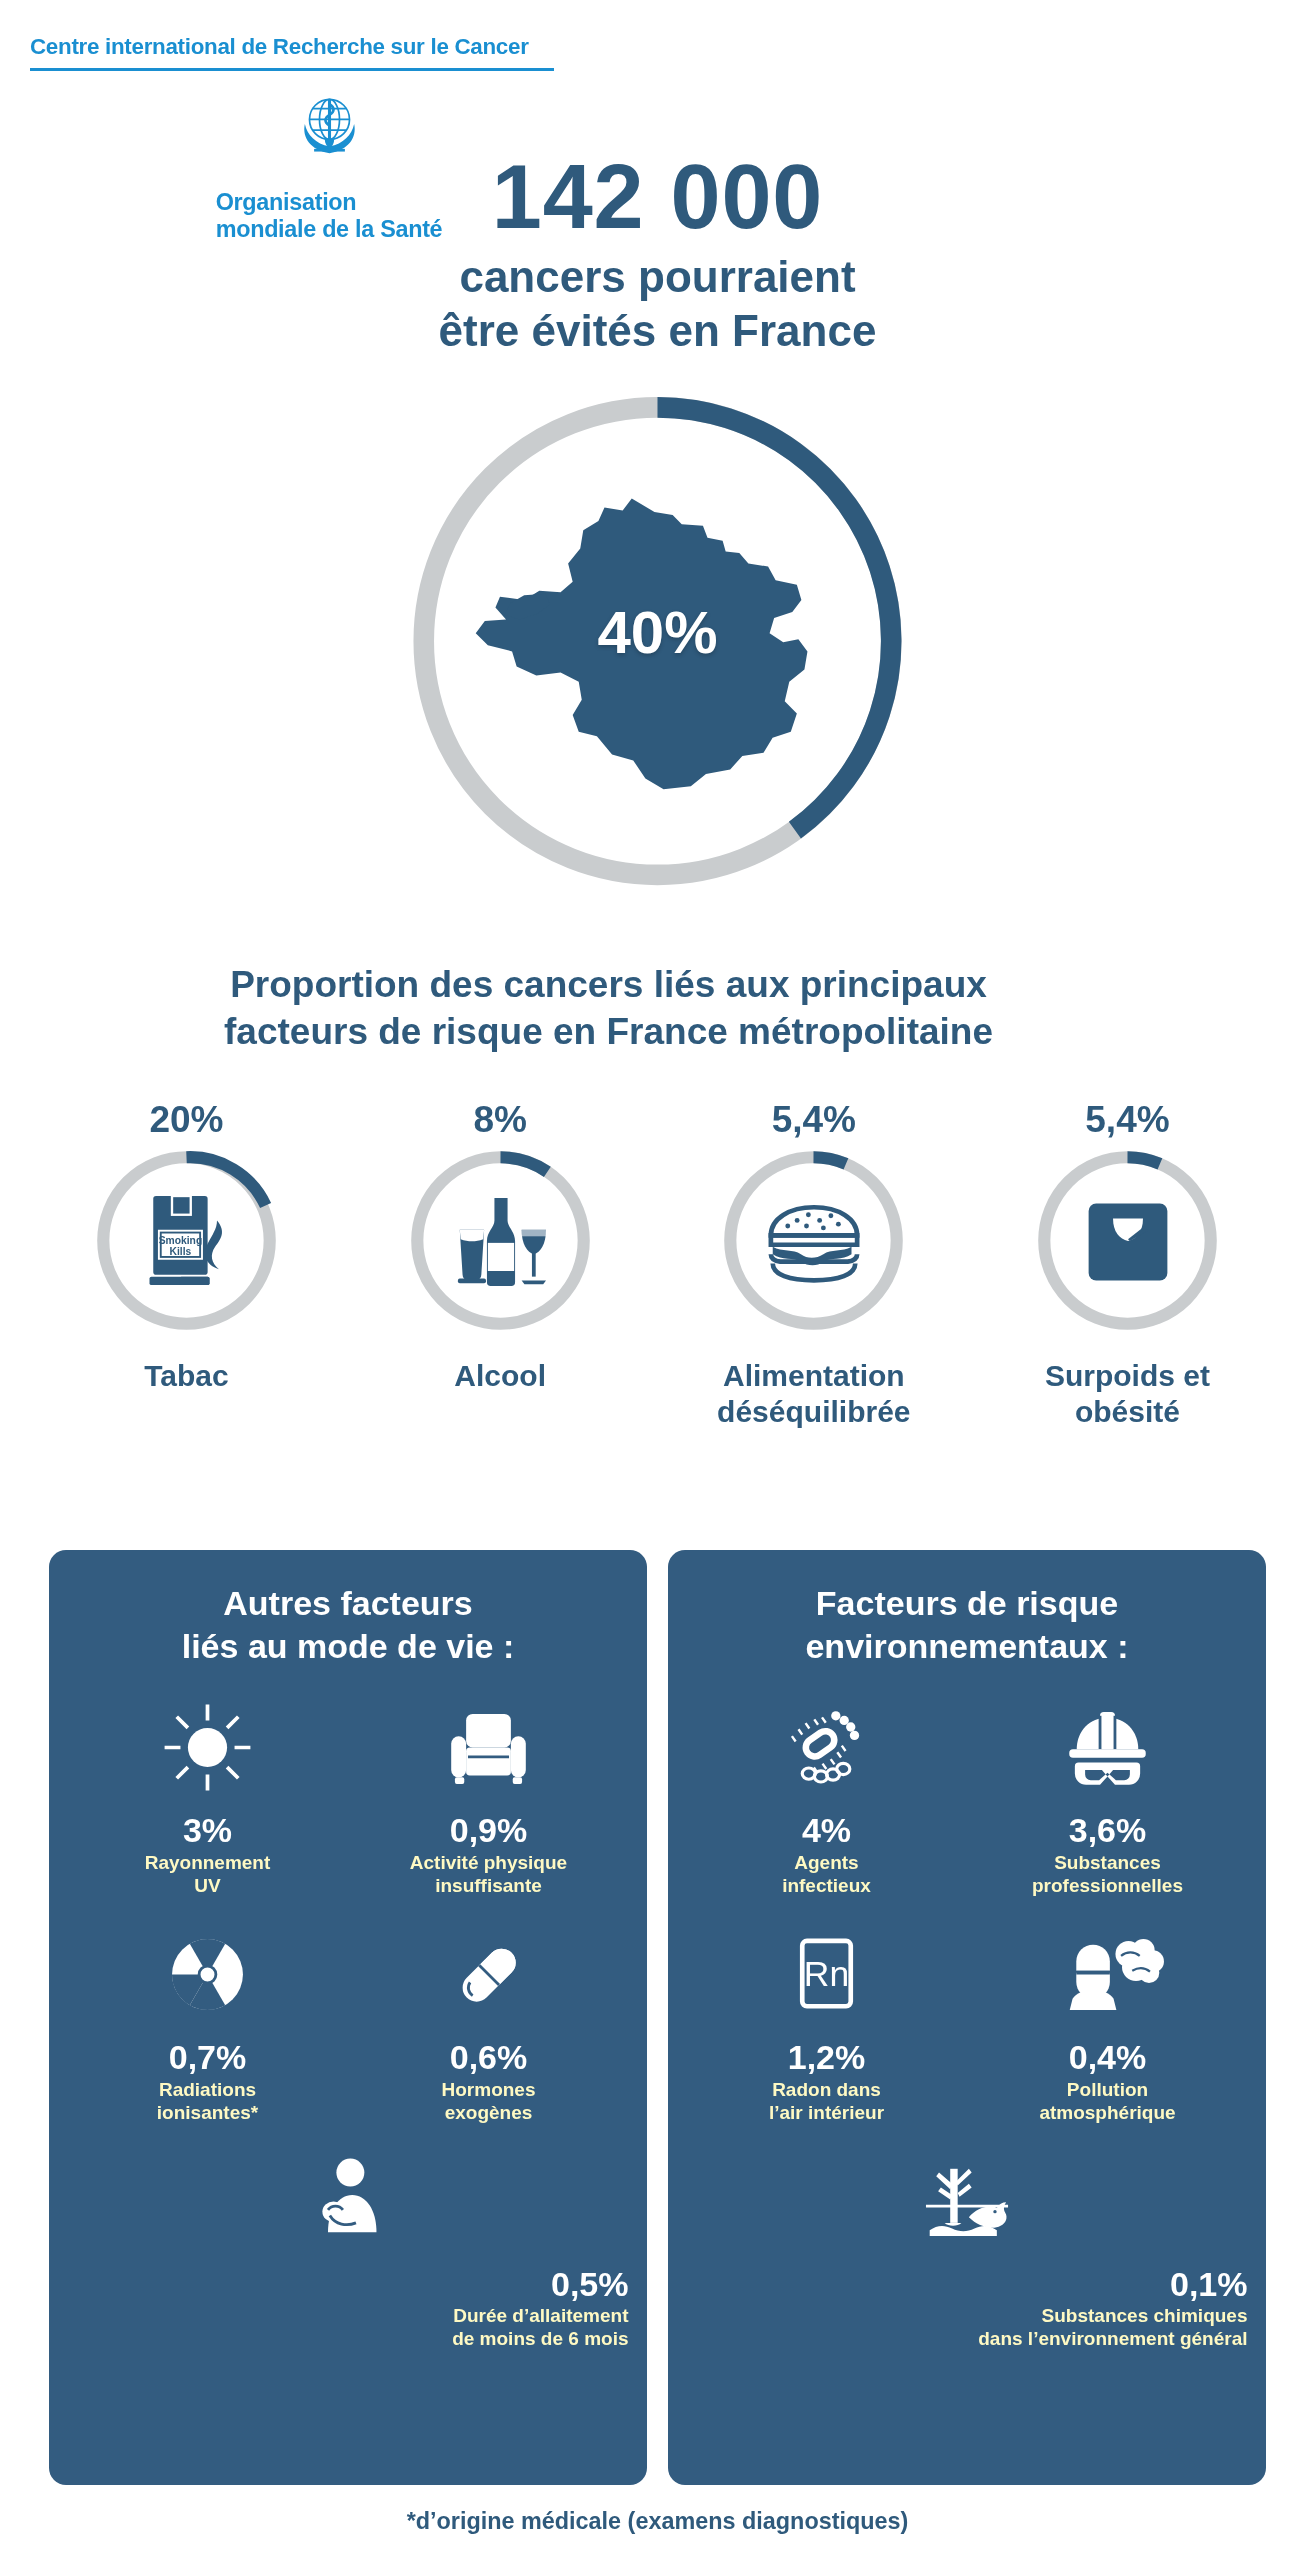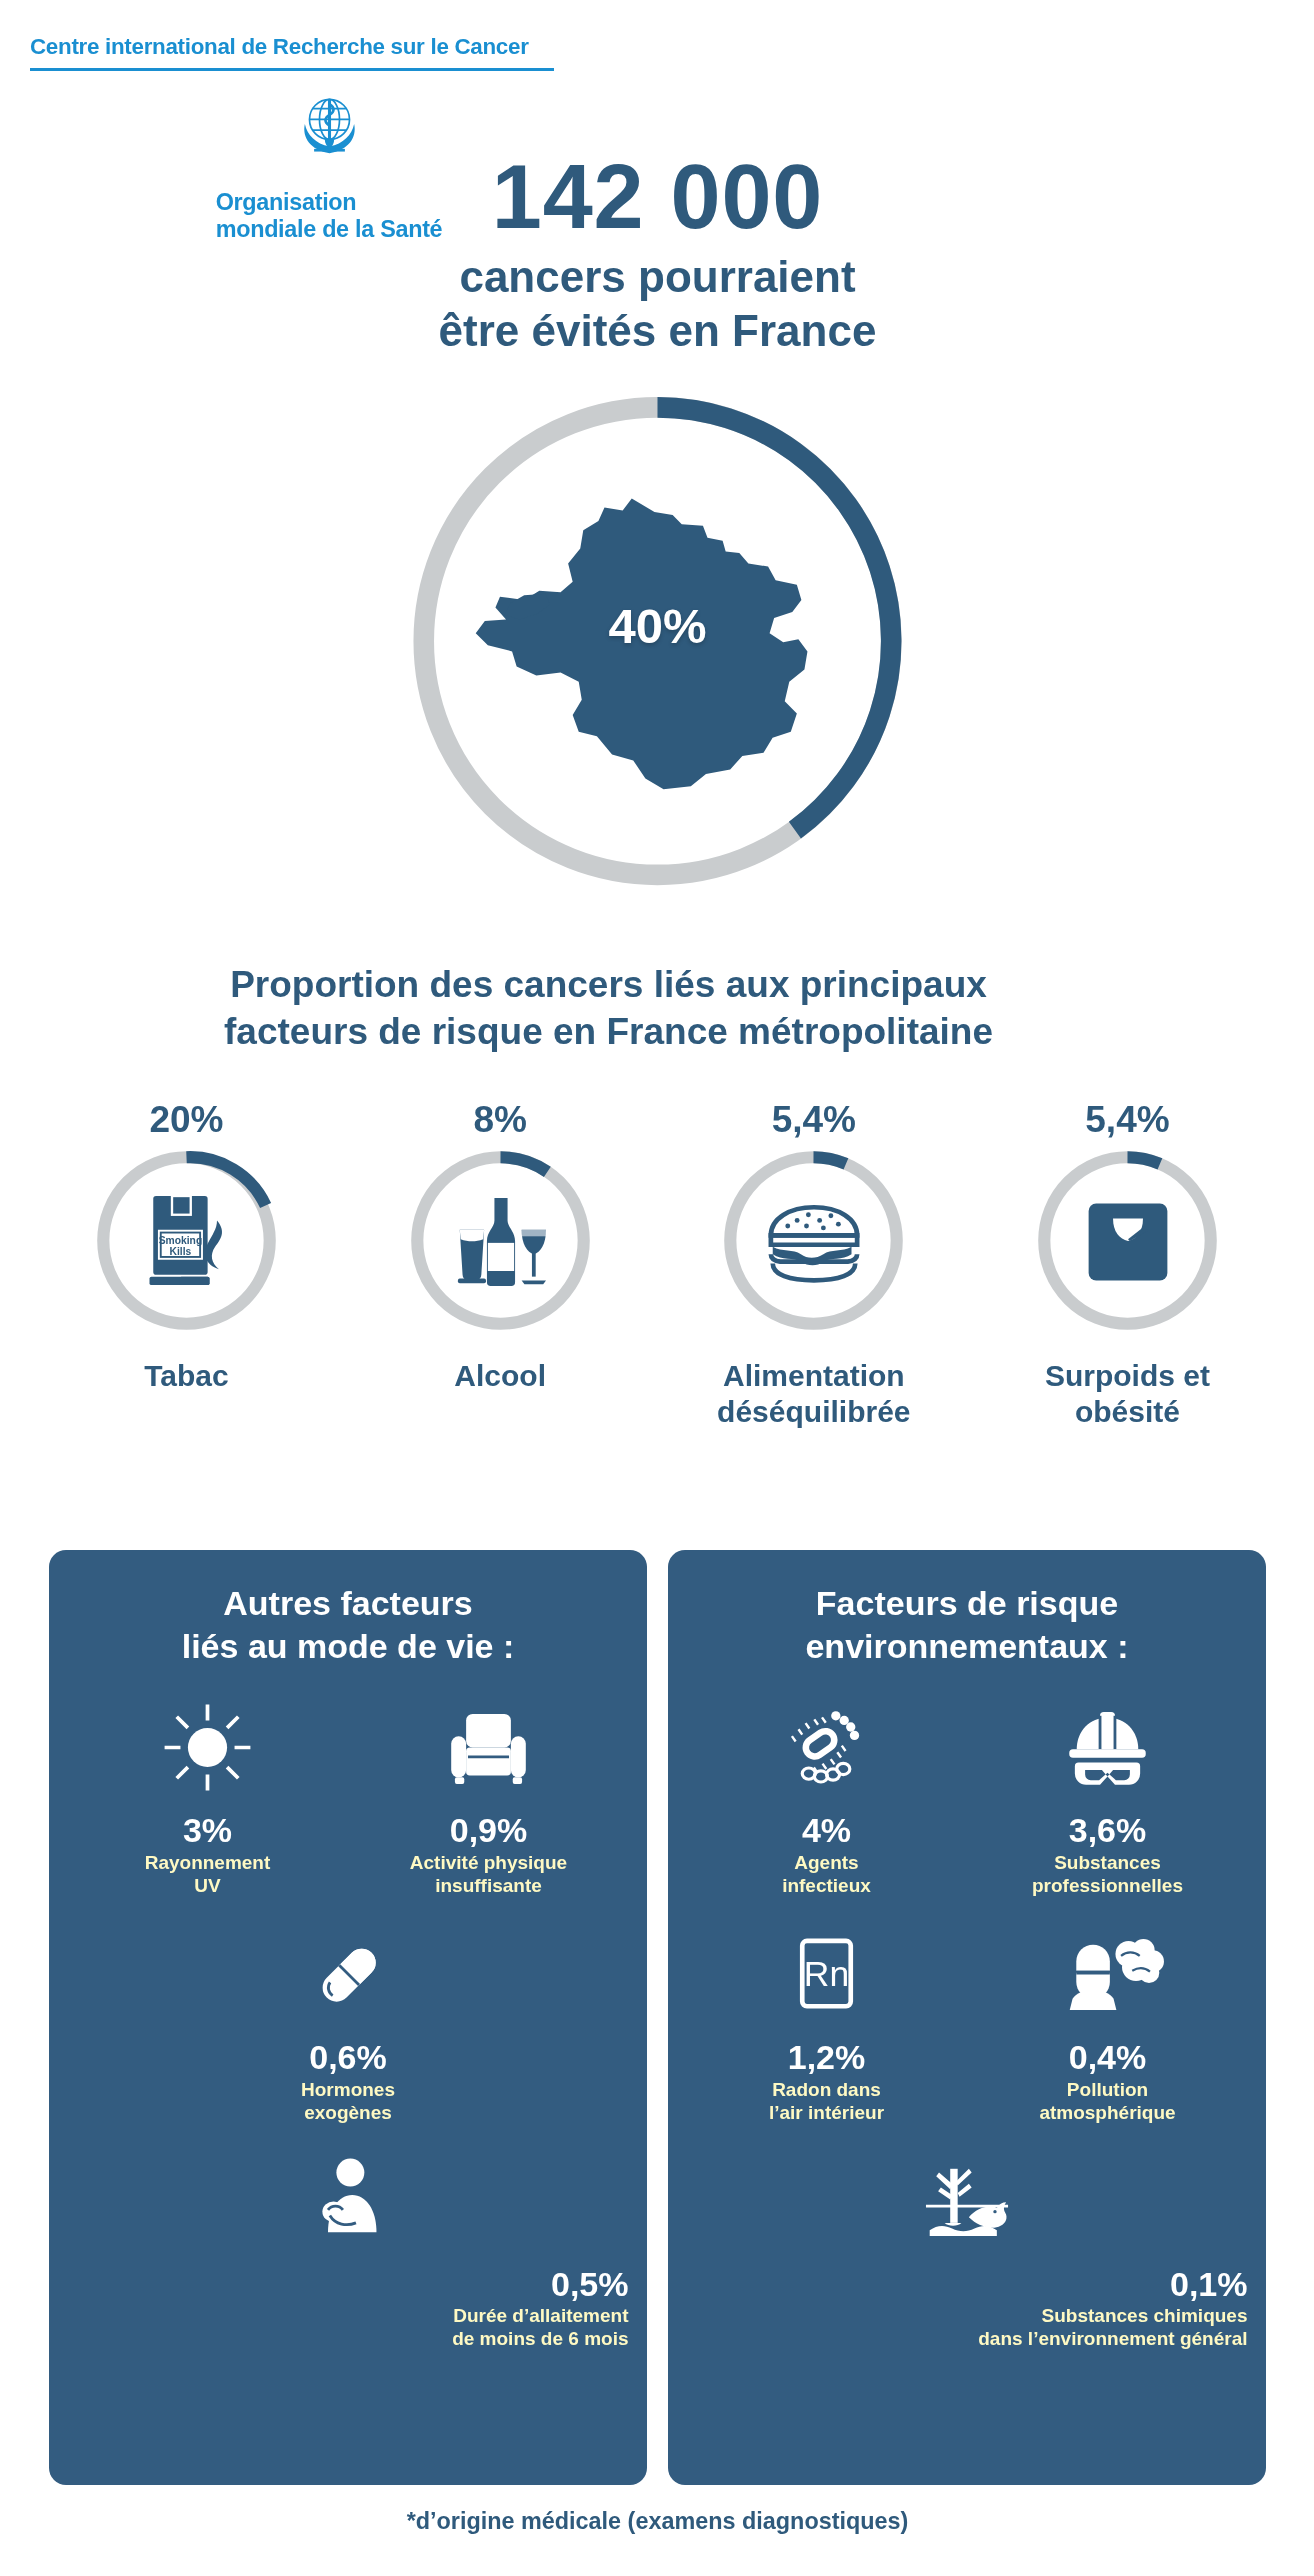--- a/index.html
+++ b/index.html
@@ -39,21 +39,21 @@
   }
 
   
   .main-donut {
     position: absolute; left: 377px; top: 381px;
     width: 561px; height: 524px;
   }
   .main-donut svg { width: 561px; height: 524px; display: block; }
   .main-pct {
     position: absolute; left: 0; top: 217px; width: 561px;
-    text-align: center; font-size: 49px; font-weight: bold; color: #ffffff;
+    text-align: center; font-size: 60px; font-weight: bold; color: #ffffff;
     text-shadow: 0 1.9px 4.7px rgba(0,0,0,.22);
   }
 
   
   .section-title {
     position: absolute; left: 0; top: 961px; width: 1217px;
     text-align: center; font-size: 37px; font-weight: bold;
     color: #2F5A7C; line-height: 1.28;
     font-stretch: condensed;
   }
@@ -313,20 +313,39 @@
           <rect x="78" y="84" width="10" height="7" rx="2" fill="#ffffff"></rect>
         </svg>
       </div>
       <div class="cell-pct">0,9%</div>
       <div class="cell-label">
         <span>Activité physique</span><br>
         <span>insuffisante</span>
       </div>
     </div>
 
+    <div class="cell">
+      <div class="cell-ico">
+        <svg width="97" height="97" viewBox="0 0 104 104" aria-hidden="true">
+          <circle cx="52" cy="52" r="38" fill="#ffffff"></circle>
+          <g fill="#335C80">
+            <path d="M52 52L33 19a38 38 0 0 1 38 0z"></path>
+            <path d="M52 52l19 33a38 38 0 0 1-38 0z"></path>
+            <path d="M52 52l38 0a38 38 0 0 1-19 33z" transform="rotate(120 52 52)"></path>
+          </g>
+          <circle cx="52" cy="52" r="9" fill="#ffffff"></circle>
+          <circle cx="52" cy="52" r="9" fill="none" stroke="#335C80" stroke-width="3"></circle>
+        </svg>
+      </div>
+      <div class="cell-pct">0,7%</div>
+      <div class="cell-label">
+        <span>Radiations</span><br>
+        <span>ionisantes*</span>
+      </div>
+    </div>
 
     <div class="cell">
       <div class="cell-ico">
         <svg width="97" height="97" viewBox="0 0 104 104" aria-hidden="true">
           <g transform="rotate(-45 52 52)">
             <rect x="18" y="38" width="68" height="30" rx="15" fill="#ffffff"></rect>
             <path d="M52 38h19a15 15 0 0 1 0 30H52z" fill="#ffffff"></path>
             <path d="M52 38v30" stroke="#335C80" stroke-width="3"></path>
             <path d="M24 56a10 10 0 0 1 8-12" stroke="#335C80" stroke-width="3" fill="none"></path>
           </g>

